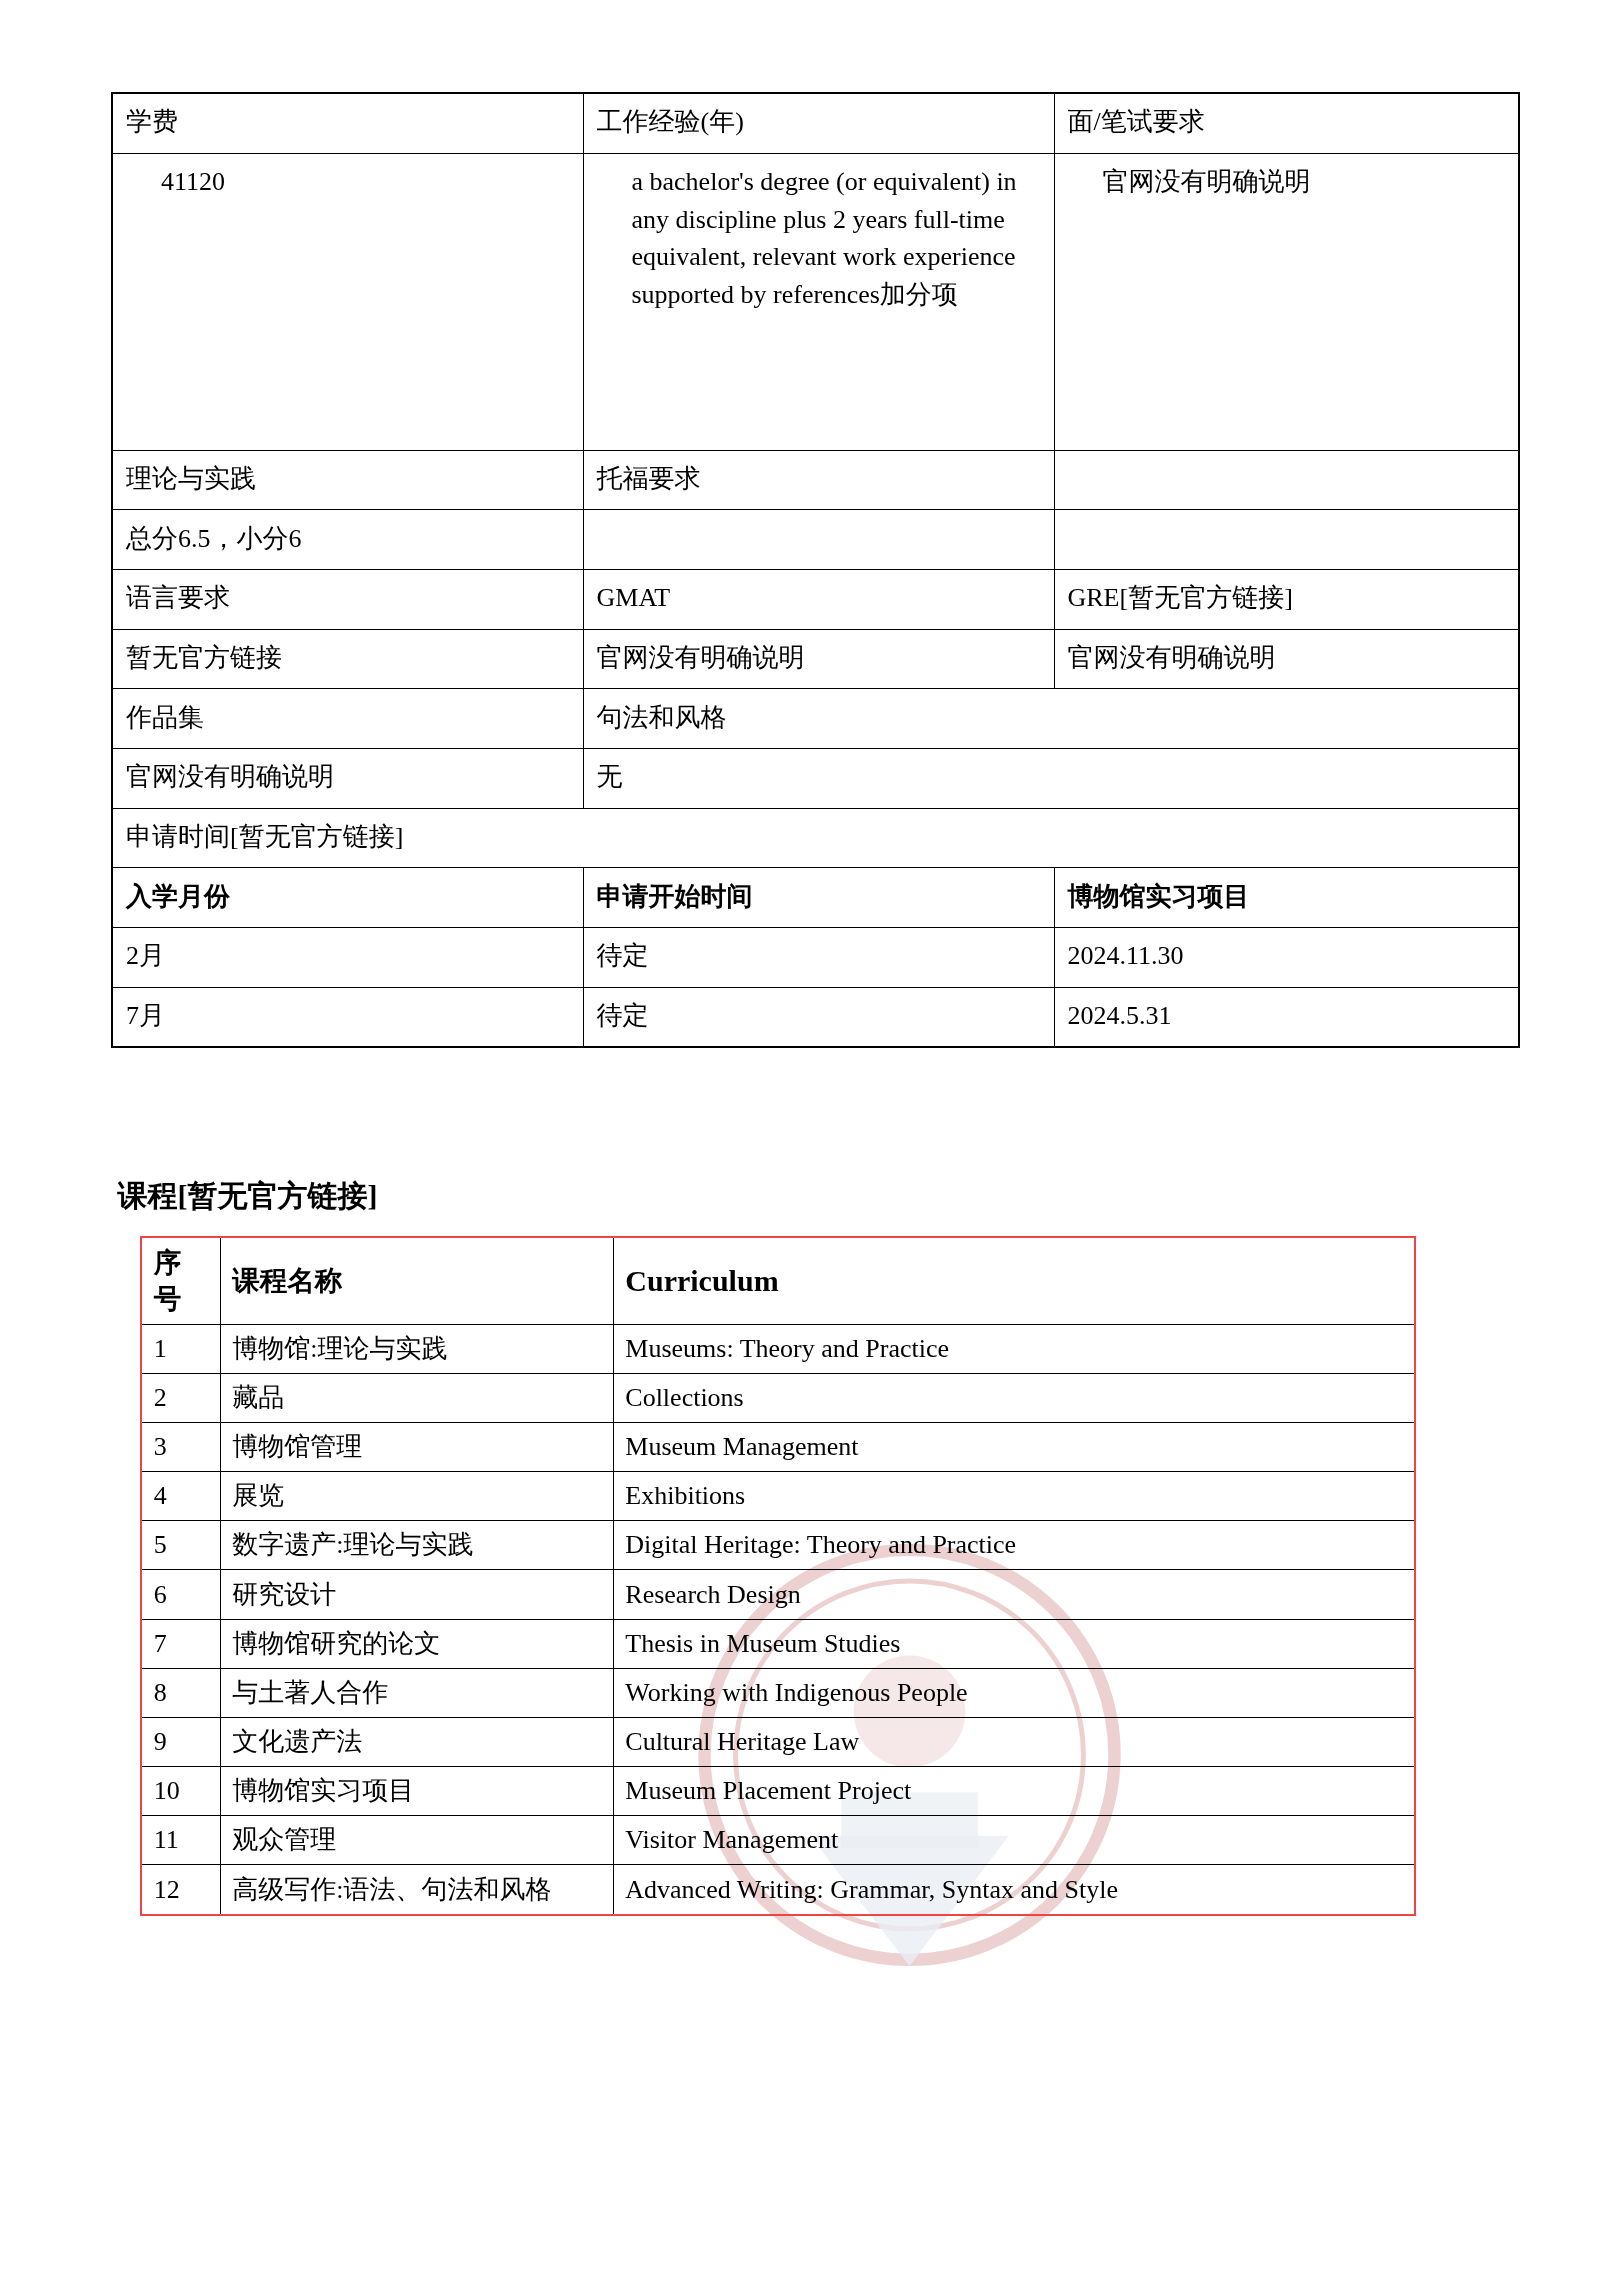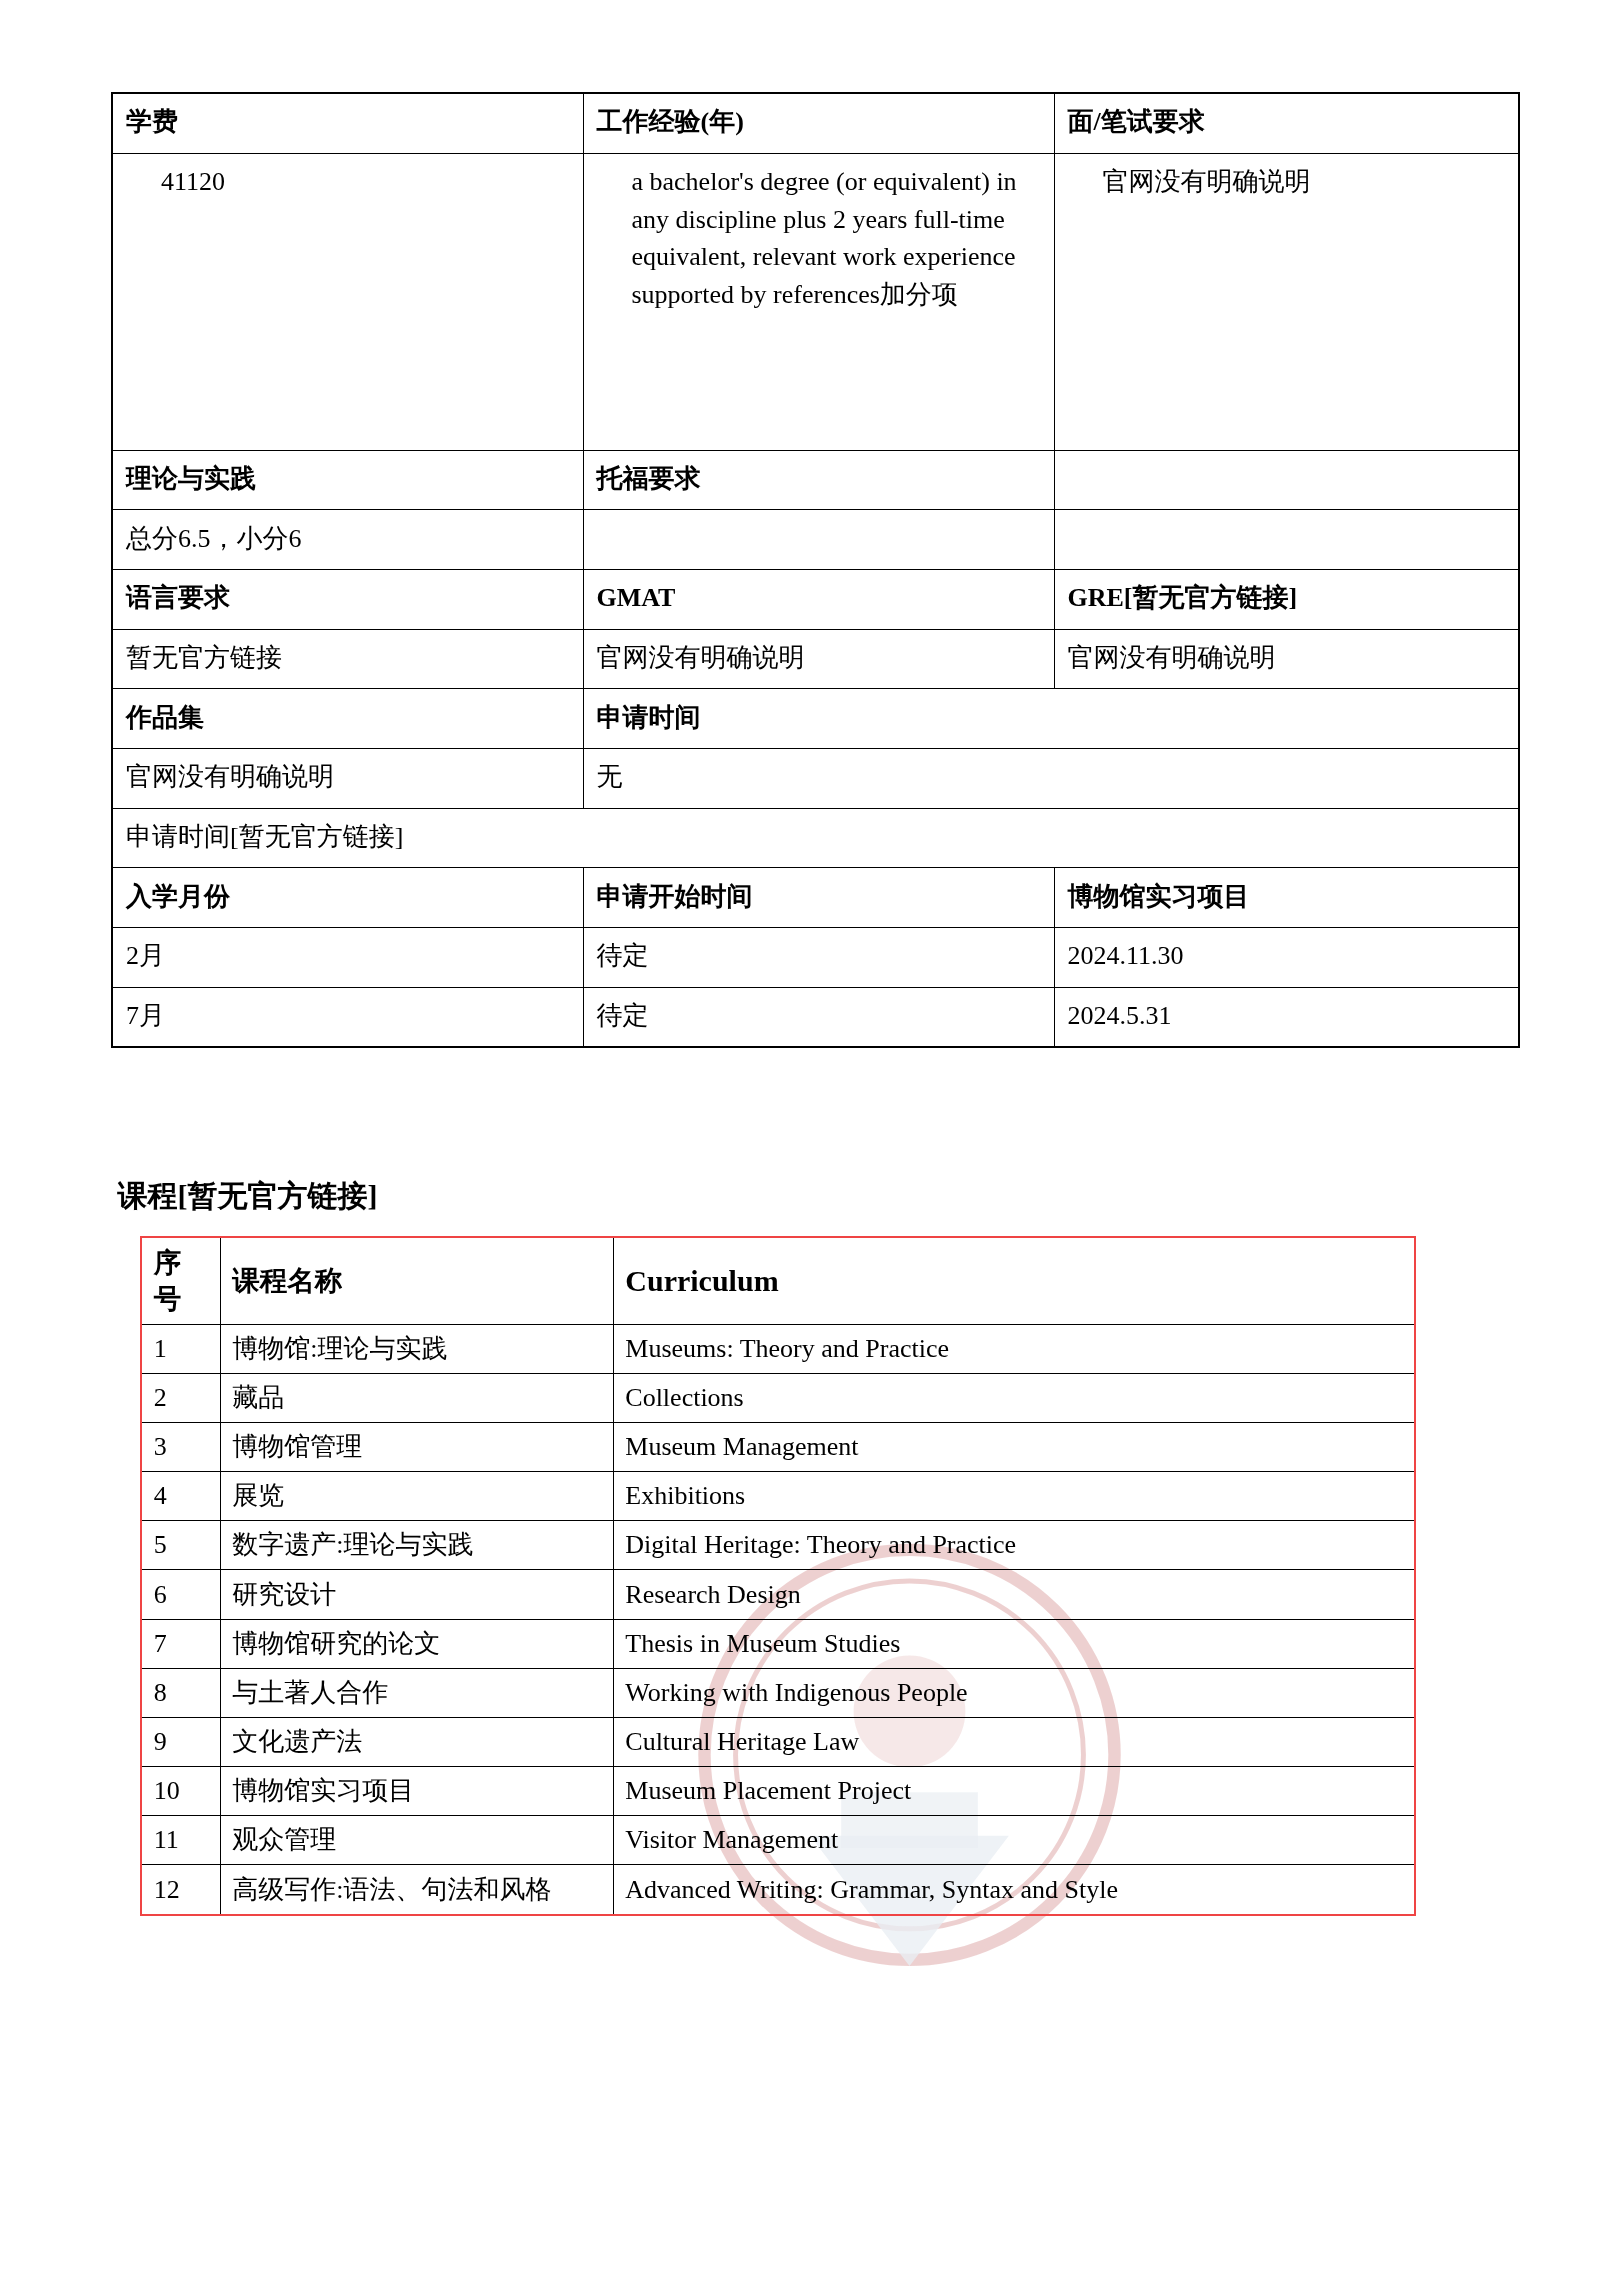--- a/index.html
+++ b/index.html
@@ -46,21 +46,21 @@
     border: 2px solid #000;
   }
   .info-table td {
     border: 1.3px solid #000;
     padding: 9.2px 13px 11.8px 13px;
     vertical-align: top;
     font-size: 26px;
     line-height: 1.45;
   }
   .info-table td.hdr {
-    font-weight: bold;
+    font-weight: normal;
   }
   .info-table td.blank {
     border-left: 1.3px solid #000;
   }
   .col-a { width: 471px; }
   .col-b { width: 471px; }
   .col-c { width: 465px; }
 
   .info-table tr.tall td {
     height: 275px;
@@ -153,21 +153,21 @@
         <td class="hdr">GMAT</td>
         <td class="hdr">GRE[暂无官方链接]</td>
       </tr>
       <tr>
         <td>暂无官方链接</td>
         <td>官网没有明确说明</td>
         <td>官网没有明确说明</td>
       </tr>
       <tr>
         <td class="hdr">作品集</td>
-        <td class="hdr" colspan="2">申请时间</td>
+        <td class="hdr" colspan="2">句法和风格</td>
       </tr>
       <tr>
         <td>官网没有明确说明</td>
         <td colspan="2">无</td>
       </tr>
       <tr>
         <td class="full-span" colspan="3">申请时间[暂无官方链接]</td>
       </tr>
       <tr>
         <td class="sub-hdr">入学月份</td>

